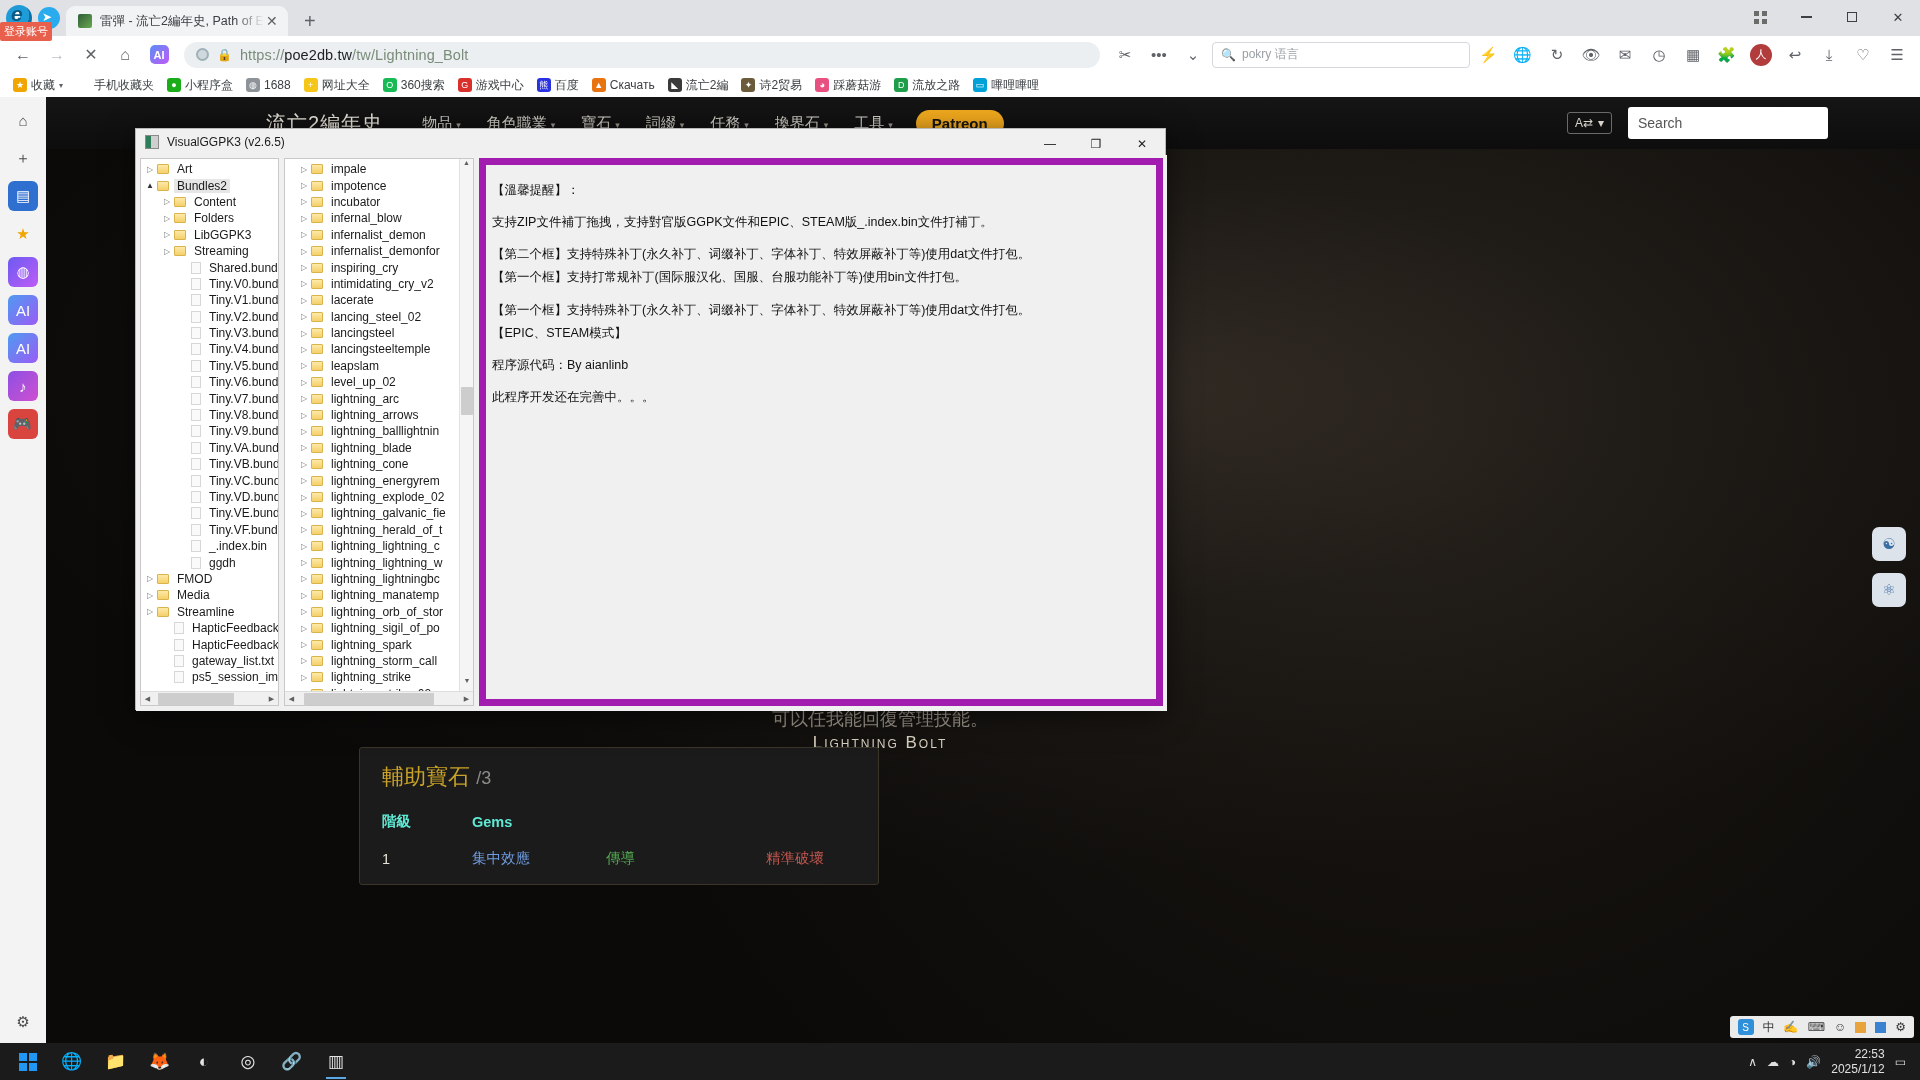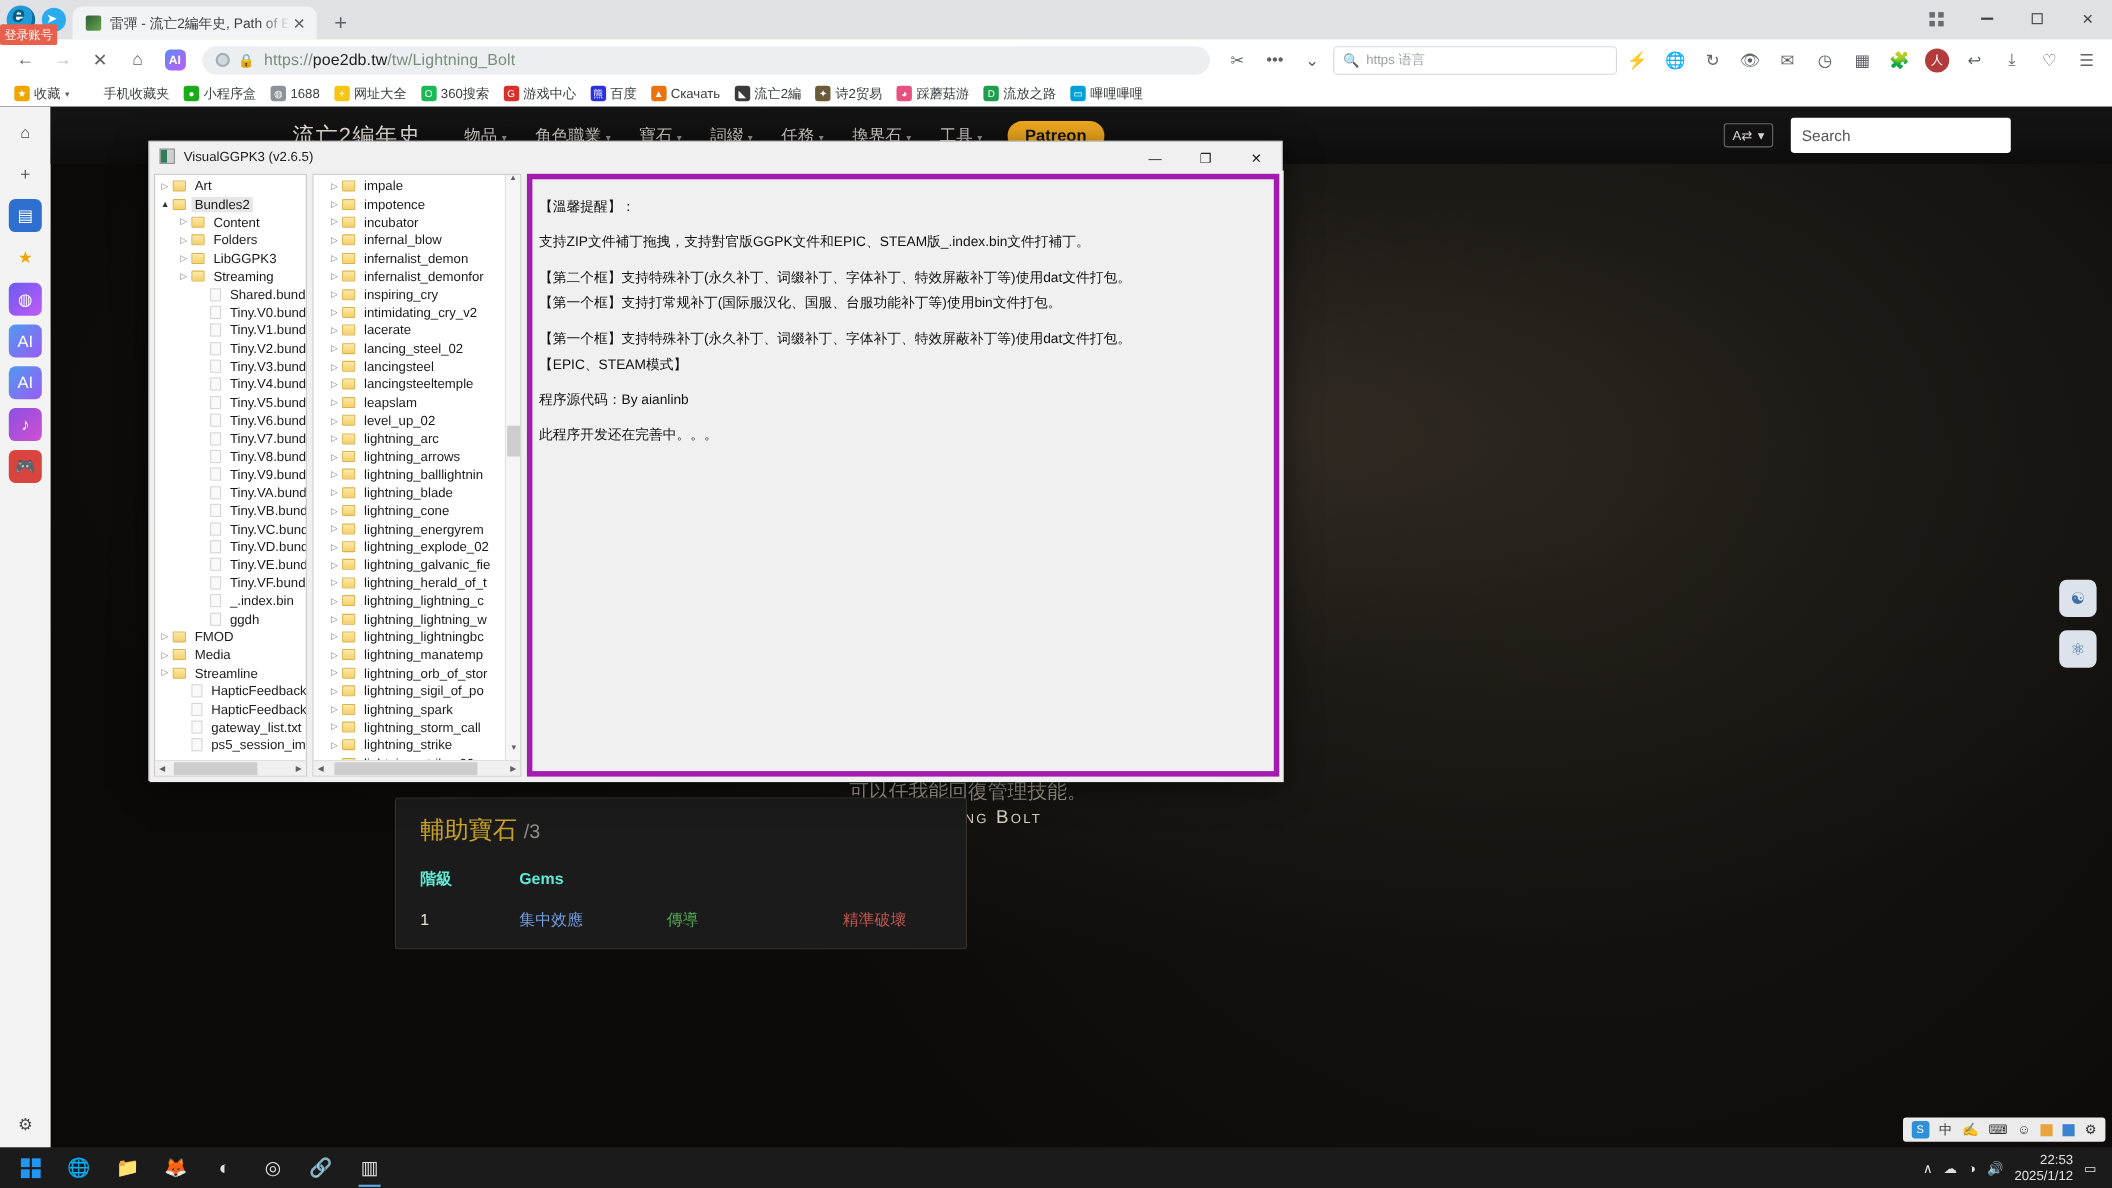--- a/index.html
+++ b/index.html
@@ -110,21 +110,21 @@
              padding:5px 16px; margin-left:10px; cursor:pointer;}
   .langbtn { margin-left:auto; margin-right:16px; display:flex; align-items:center; gap:5px;
              border:1px solid #6a6a6a; border-radius:3px; padding:3px 7px; color:#d8d4cc; font-size:12px;}
   .sitesearch { width:200px; height:32px; background:#fff; border-radius:3px; margin-right:92px;
                 display:flex; align-items:center; padding:0 10px; color:#555; font-size:14px; }
 
   .skilltitle { position:absolute; left:600px; top:610px; width:560px; text-align:center; }
   .skilltitle .sub { color:#9c9488; font-size:18px; }
   .skilltitle .nm { color:#d6cfc0; font-size:17px; letter-spacing:2px; font-variant:small-caps; margin-top:2px;}
 
-  .panelwrap { position:absolute; left:330px; top:628px; width:1300px; display:flex; gap:22px;padding-left:29px; }
+  .panelwrap { position:absolute; left:330px; top:650px; width:1300px; display:flex; gap:22px;padding-left:29px; }
   .dpanel { background:#1b1b1b; border:1px solid #3a3429; border-radius:3px; padding:14px 22px 10px; }
   .dpanel h3 { margin:0 0 16px; color:#c9a227; font-size:22px; font-weight:normal; }
   .dpanel h3 .cnt { color:#8c8b86; font-size:18px; }
   .gtbl { width:100%; border-collapse:collapse; }
   .gtbl th { text-align:left; color:#5eead4; font-size:14.5px; padding:4px 0 12px; font-weight:bold; }
   .gtbl td { font-size:14.5px; padding:6px 0; color:#ccc; }
   .gtbl td.lv { color:#e6e2d8; }
   .g-blue { color:#6f9ce0; } .g-green { color:#53a653; } .g-red { color:#c0564f; }
   .fromtxt { color:#cfc8ba; font-size:14.5px; }
 
@@ -142,21 +142,21 @@
   .gtitle .txt { font-size:12px; color:#1b1b1b; }
   .gwinbtns { margin-left:auto; display:flex; height:26px; }
   .gwinbtns div { width:46px; height:30px; display:flex; align-items:center; justify-content:center;
                   font-size:12px; color:#222; cursor:pointer; }
 
   .gbody { position:absolute; left:0; top:26px; width:1031px; height:556px; display:flex;
            padding:3px 4px 5px 4px; gap:5px; background:#f0f0f0;}
   .gcol { background:#fff; border:1px solid #c9c9c9; position:relative; overflow:hidden; }
   .gcol1 { width:139px; }
   .gcol2 { width:190px; }
-  .gcol3 { flex:1; background:#f0f0f0; border:5px solid #a21caf; }
+  .gcol3 { flex:1; background:#f0f0f0; border:7px solid #a21caf; }
 
   .treelist { position:absolute; left:0; top:0; right:0; bottom:14px; overflow:hidden; padding-top:2px; }
   .tnode { display:flex; align-items:center; height:16.4px; font-size:12px; color:#1a1a1a;
            white-space:nowrap; cursor:default; }
   .tnode .arrow { width:14px; text-align:center; color:#808080; font-size:8px; flex:none; }
   .tnode .arrow.open { color:#333; }
   .tnode .fold { width:12px;height:10px;margin-right:5px;flex:none;border-radius:1px;
                  background:linear-gradient(180deg,#fde9a9,#f5d06a); border:1px solid #d9b44a;}
   .tnode .file { width:10px;height:12px;margin-right:5px;flex:none;background:#fafafa;
                  border:1px solid #d7d7d7; }
@@ -247,21 +247,21 @@
       <span class="lock">🔒</span>
       <span class="url">
         <span class="sch">https://</span><span class="dom">poe2db.tw</span><span class="pth">/tw/Lightning_Bolt</span>
       </span>
     </div>
     <div class="rbtn">✂</div>
     <div class="rbtn">•••</div>
     <div class="rbtn">⌄</div>
     <div class="search2">
       <span>🔍</span>
-      <span>https 语言</span>
+      <span>pokry 语言</span>
     </div>
     <div class="rbtn">⚡</div>
     <div class="rbtn">🌐</div>
     <div class="rbtn">↻</div>
     <div class="rbtn">👁</div>
     <div class="rbtn">✉</div>
     <div class="rbtn">◷</div>
     <div class="rbtn">▦</div>
     <div class="rbtn">🧩</div>
     <div class="rbtn">

